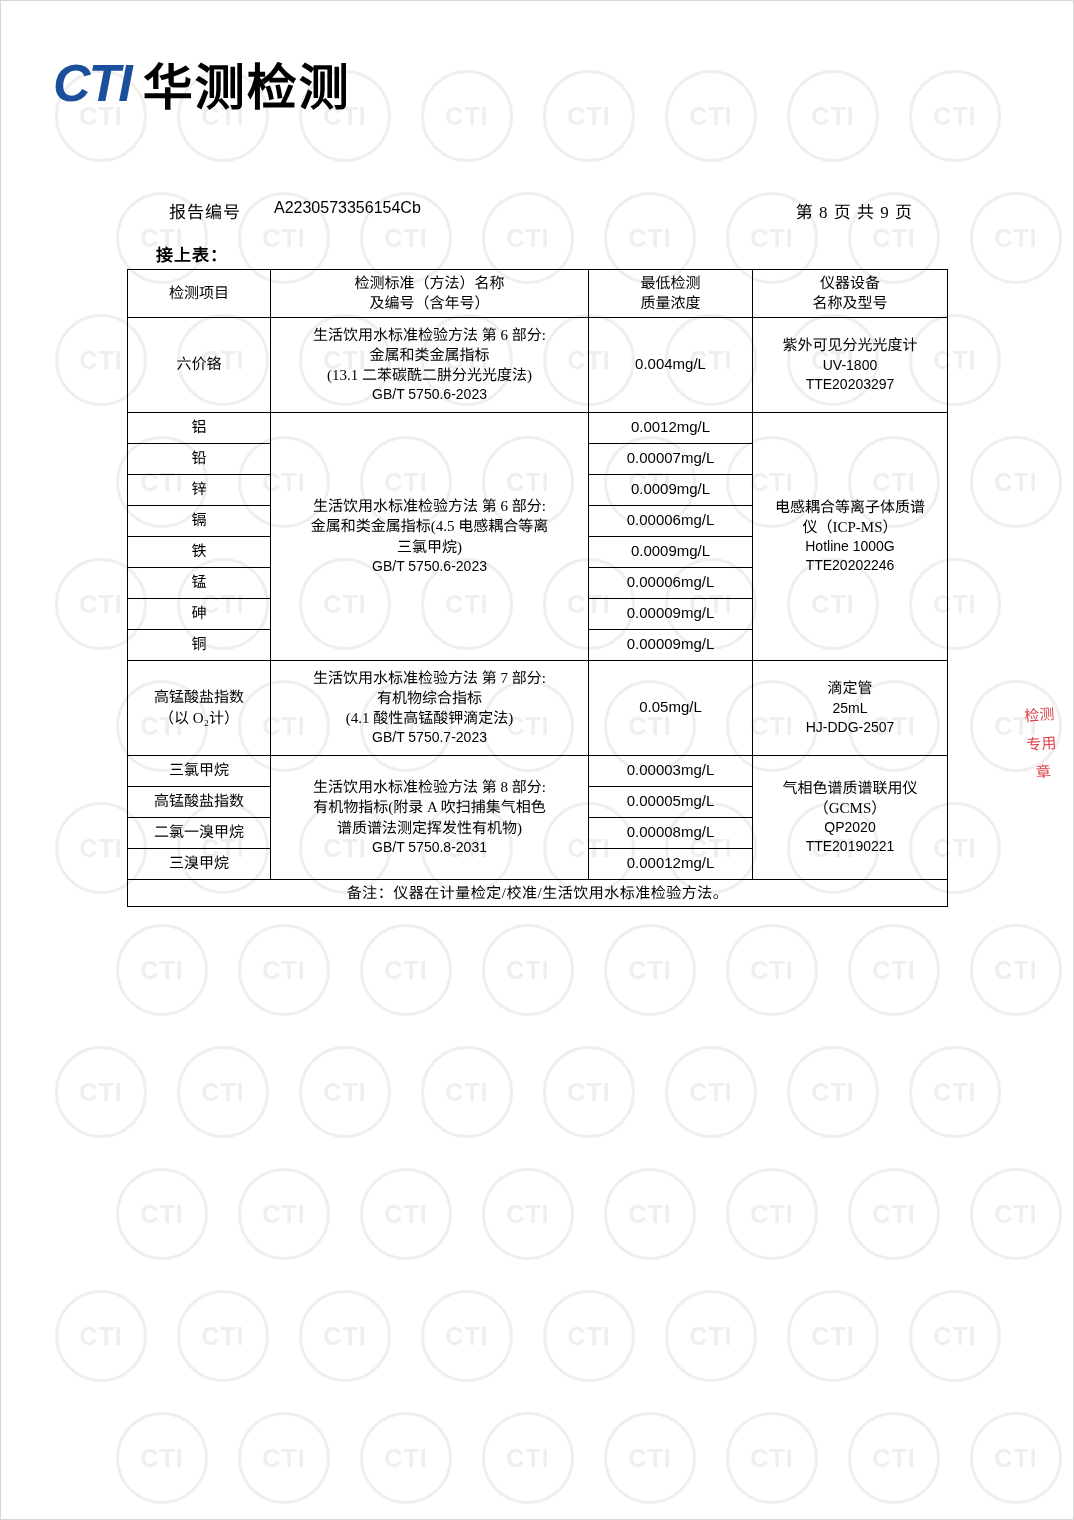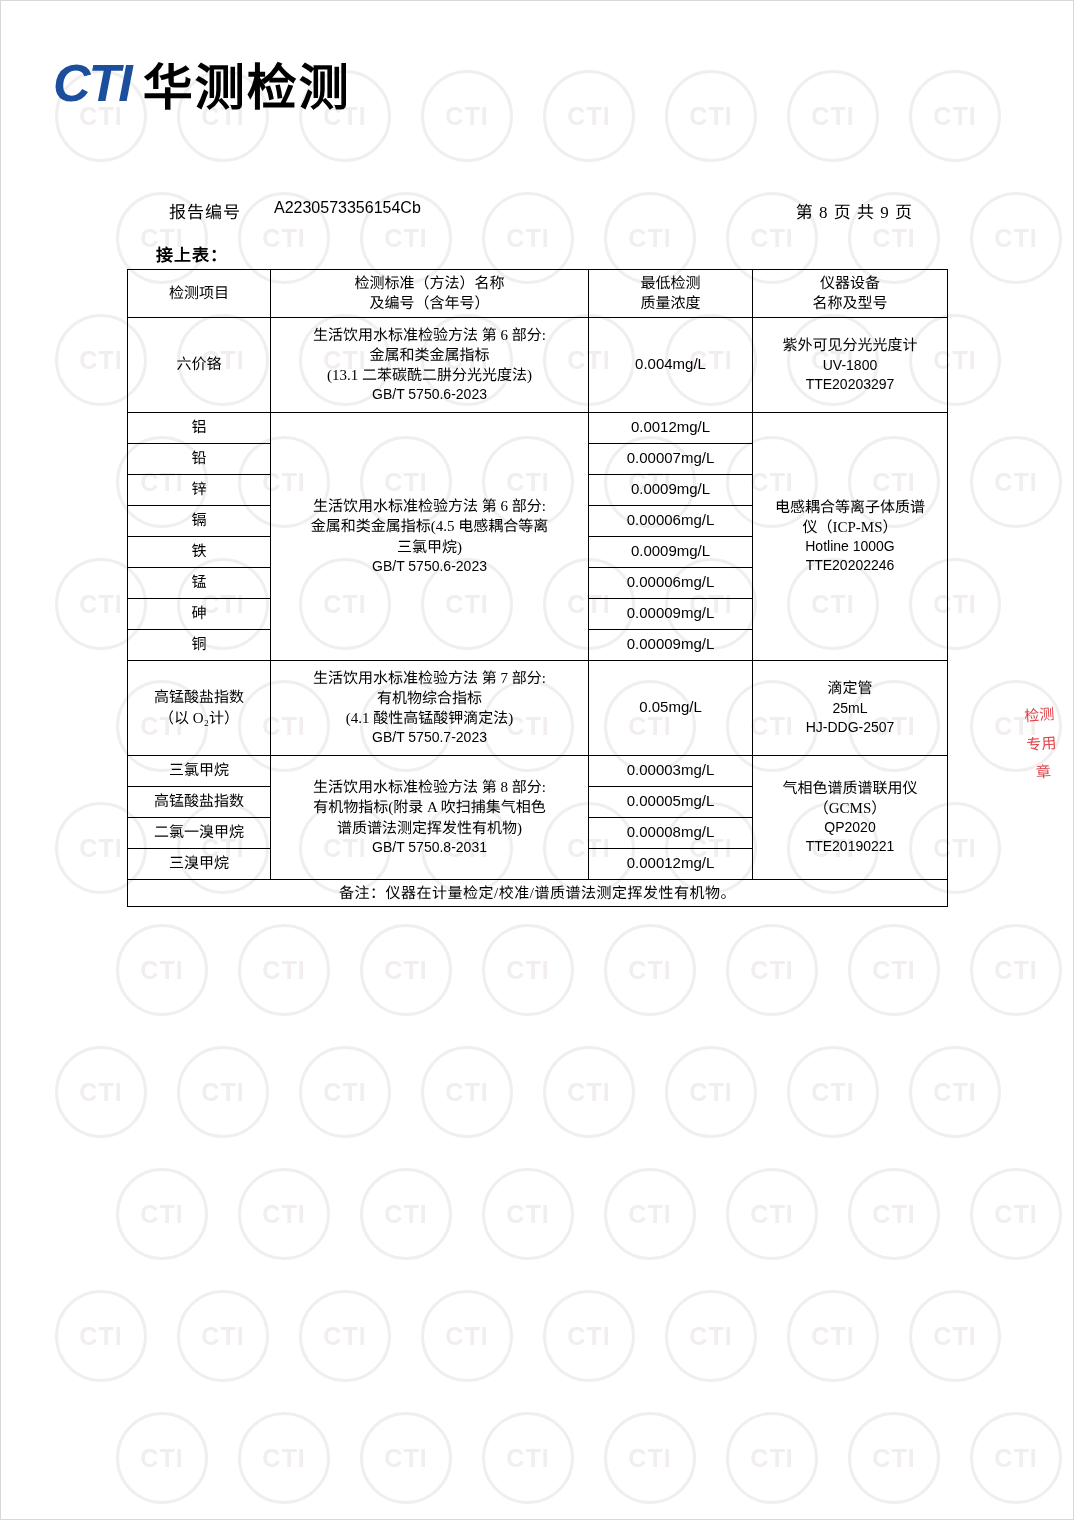--- a/index.html
+++ b/index.html
@@ -443,21 +443,21 @@
       <tr class="slim">
         <td>二氯一溴甲烷</td>
         <td class="num">0.00008mg/L</td>
       </tr>
       <tr class="slim">
         <td>三溴甲烷</td>
         <td class="num">0.00012mg/L</td>
       </tr>
 
       <tr>
-        <td class="note-cell" colspan="4">备注：仪器在计量检定/校准/谱质谱法测定挥发性有机物。</td>
+        <td class="note-cell" colspan="4">备注：仪器在计量检定/校准/生活饮用水标准检验方法。</td>
       </tr>
     </tbody>
   </table>
 
   <div id="seal">检测专用章</div>
 
 
 </div>
 
 </body></html>

